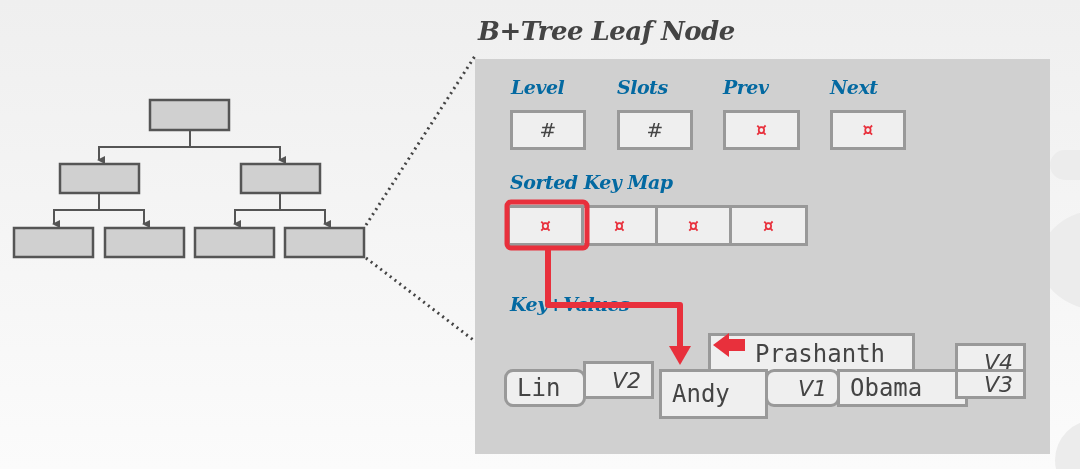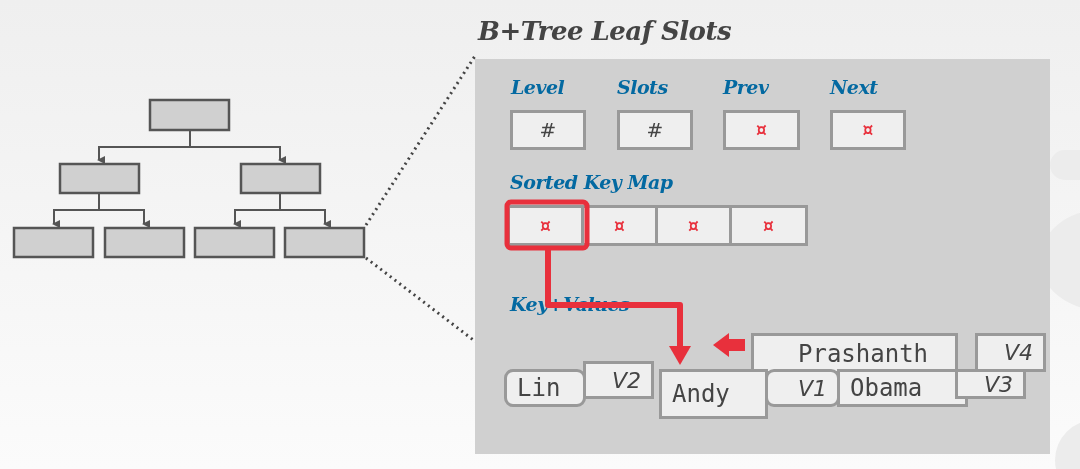--- a/index.html
+++ b/index.html
@@ -37,21 +37,21 @@
   .kv.val { justify-content:flex-end; padding-right:10px; font-family:"DejaVu Sans", sans-serif; font-style:italic; font-size:22px; }
   svg.overlay { position:absolute; left:0; top:0; }
 </style>
 </head>
 <body>
 
 <div class="deco" style="left:1050px;top:150px;width:120px;height:30px;border-radius:15px;"></div>
 <div class="deco" style="left:1040px;top:210px;width:120px;height:100px;"></div>
 <div class="deco" style="left:1055px;top:420px;width:80px;height:80px;"></div>
 
-<div class="title">B+Tree Leaf Slots</div>
+<div class="title">B+Tree Leaf Node</div>
 
 <svg class="overlay" width="1080" height="469">
   <defs>
     <marker id="arr" markerWidth="8" markerHeight="8" refX="4" refY="6" orient="auto" markerUnits="userSpaceOnUse">
       <path d="M0,0 L8,0 L4,8 Z" fill="#555"></path>
     </marker>
   </defs>
   <g stroke="#555" stroke-width="2" fill="none">
     <path d="M190,130 L190,147 L99,147 L99,160" marker-end="url(#arr)"></path>
     <path d="M190,147 L280,147 L280,160" marker-end="url(#arr)"></path>
@@ -104,24 +104,24 @@
   </div>
 <div class="box" style="left:655px;top:205px;width:77px;height:41px;">
     <span class="ptr">¤</span>
   </div>
 <div class="box" style="left:729px;top:205px;width:79px;height:41px;">
     <span class="ptr">¤</span>
   </div>
 
 <div class="lbl" style="left:510px;top:293px;">Key+Values</div>
 
-<div class="kv key" style="left:751px;top:333px;width:207px;height:41px;padding-left:44px;">
+<div class="kv key" style="left:708px;top:333px;width:207px;height:41px;padding-left:44px;">
     <span>Prashanth</span>
   </div>
-<div class="kv val" style="left:955px;top:333px;width:71px;height:39px;margin-left:20px;">
+<div class="kv val" style="left:955px;top:343px;width:71px;height:39px;">
     <span>V4</span>
   </div>
 
 <div class="kv key" style="left:504px;top:369px;width:82px;height:38px;border-radius:9px;">
     <span>Lin</span>
   </div>
 <div class="kv val" style="left:583px;top:361px;width:71px;height:38px;">
     <span>V2</span>
   </div>
 <div class="kv key" style="left:659px;top:369px;width:109px;height:50px;">

